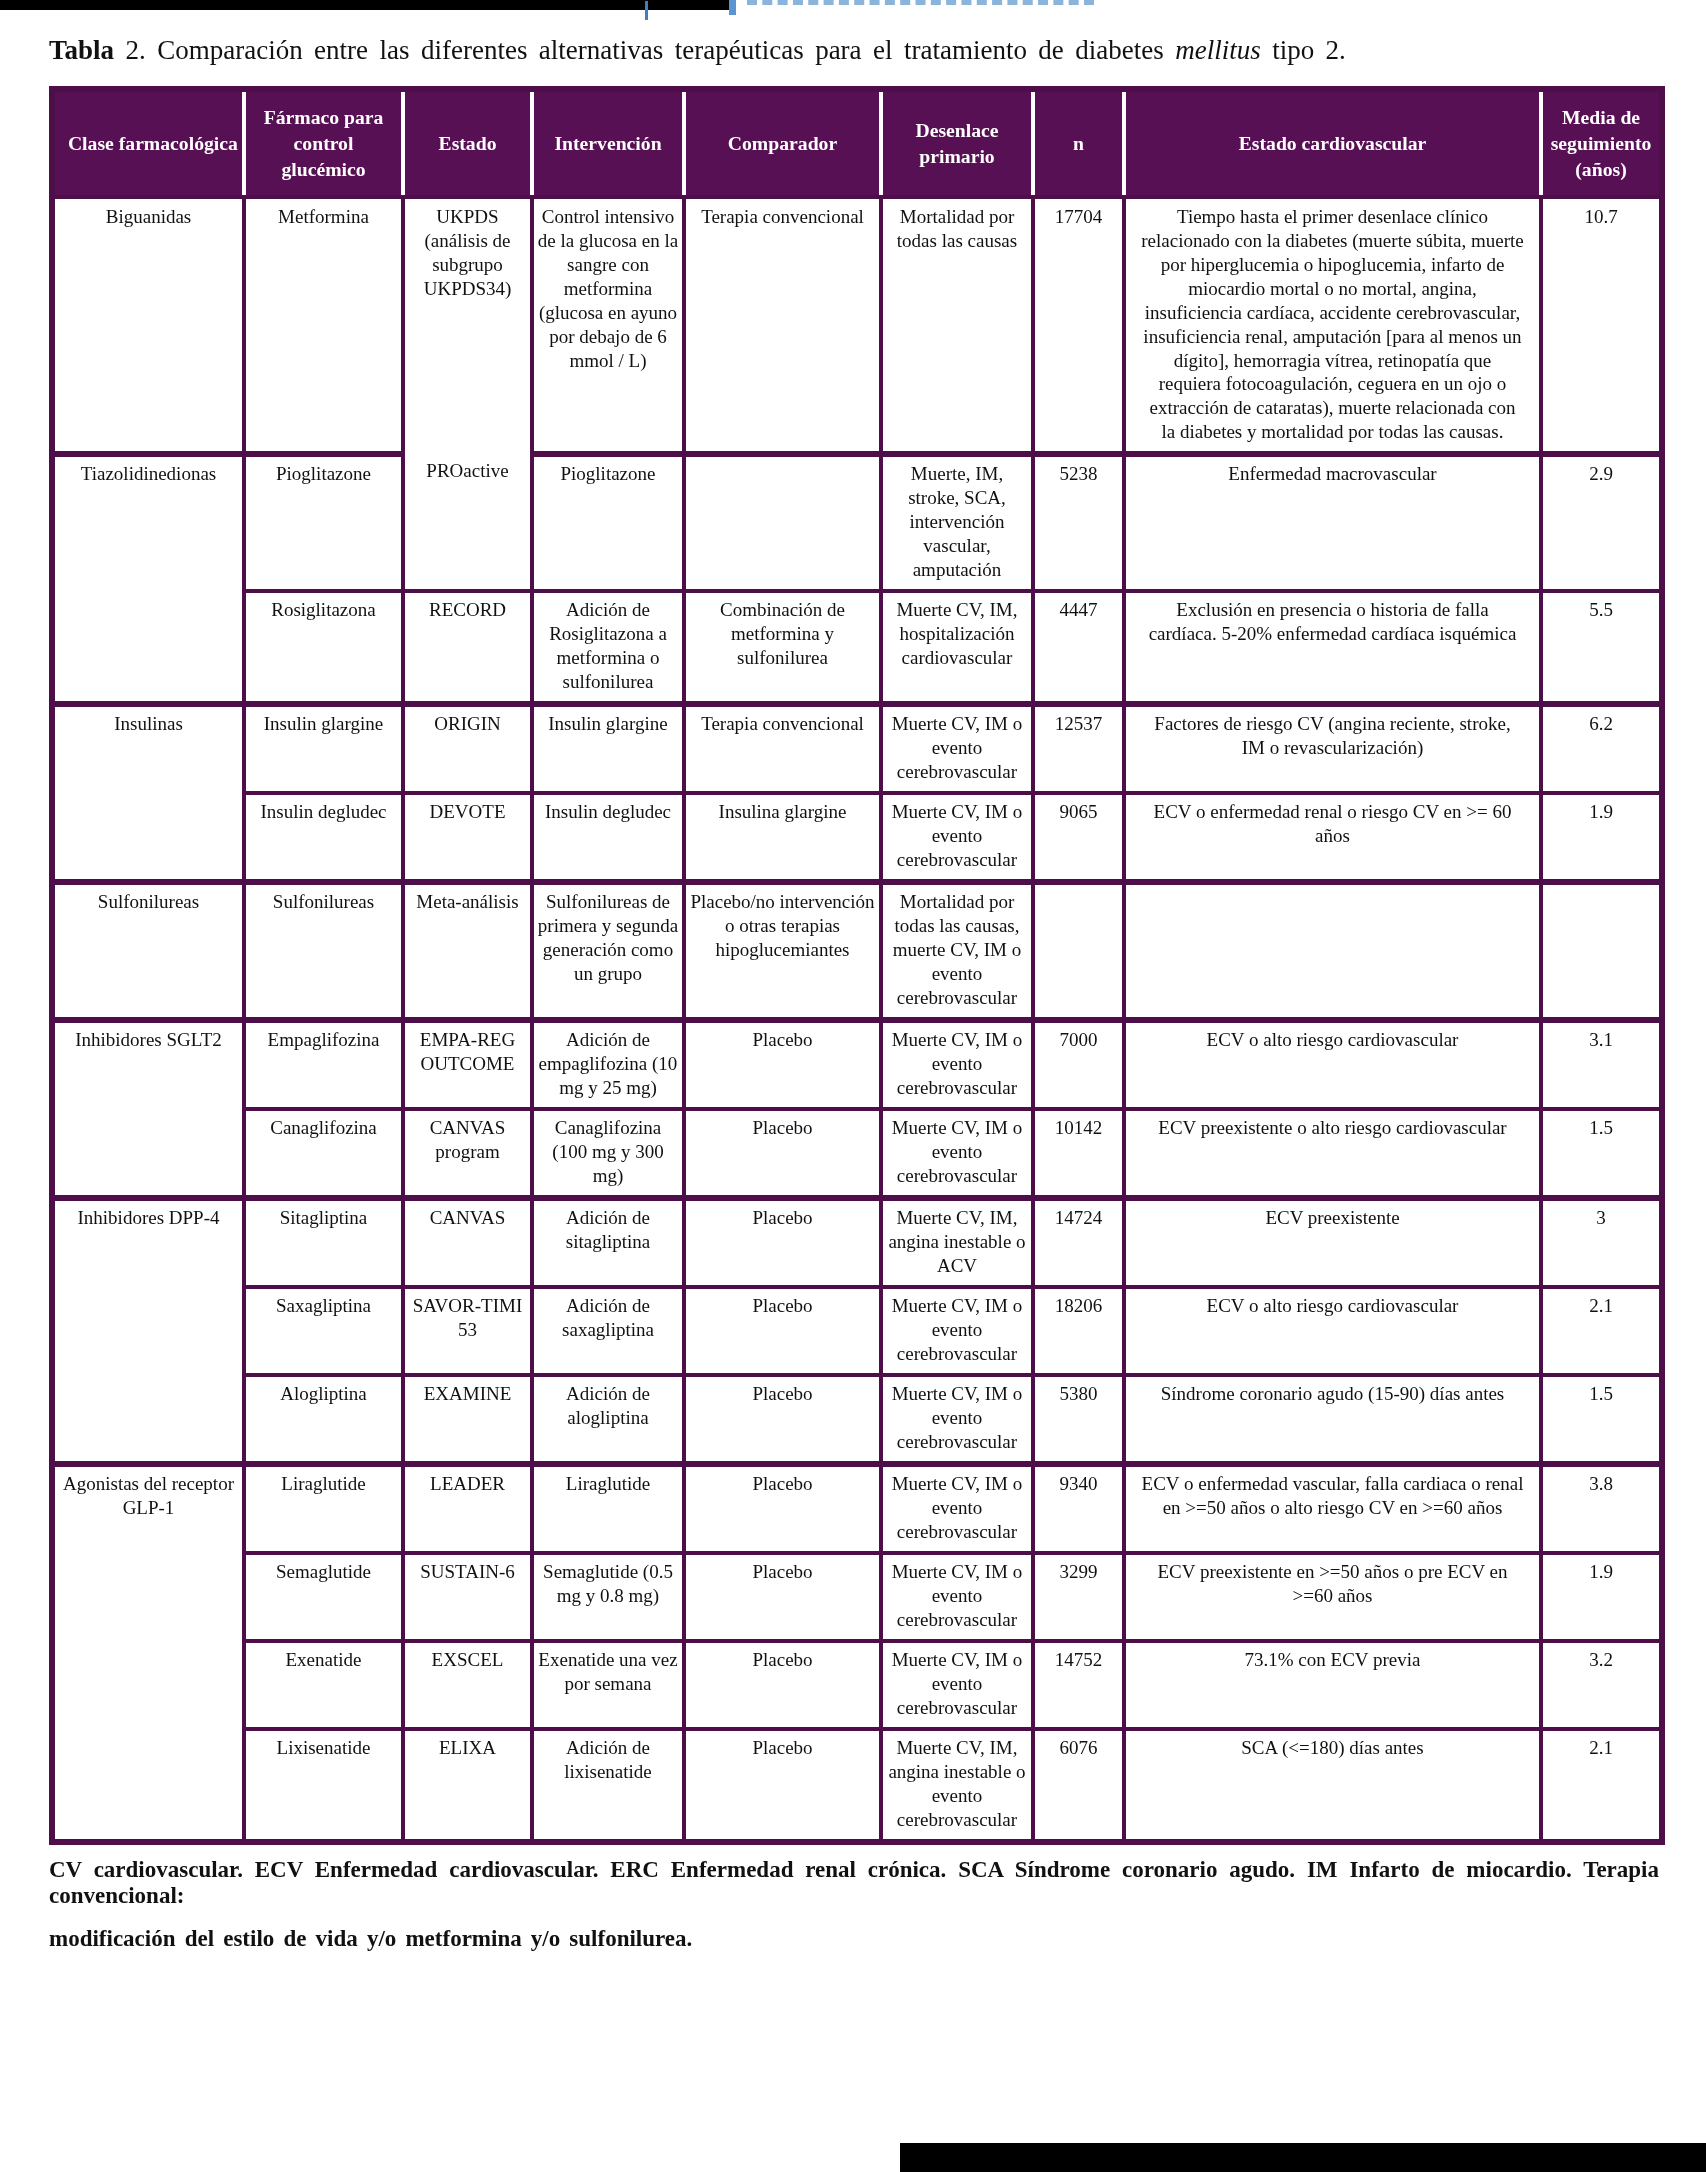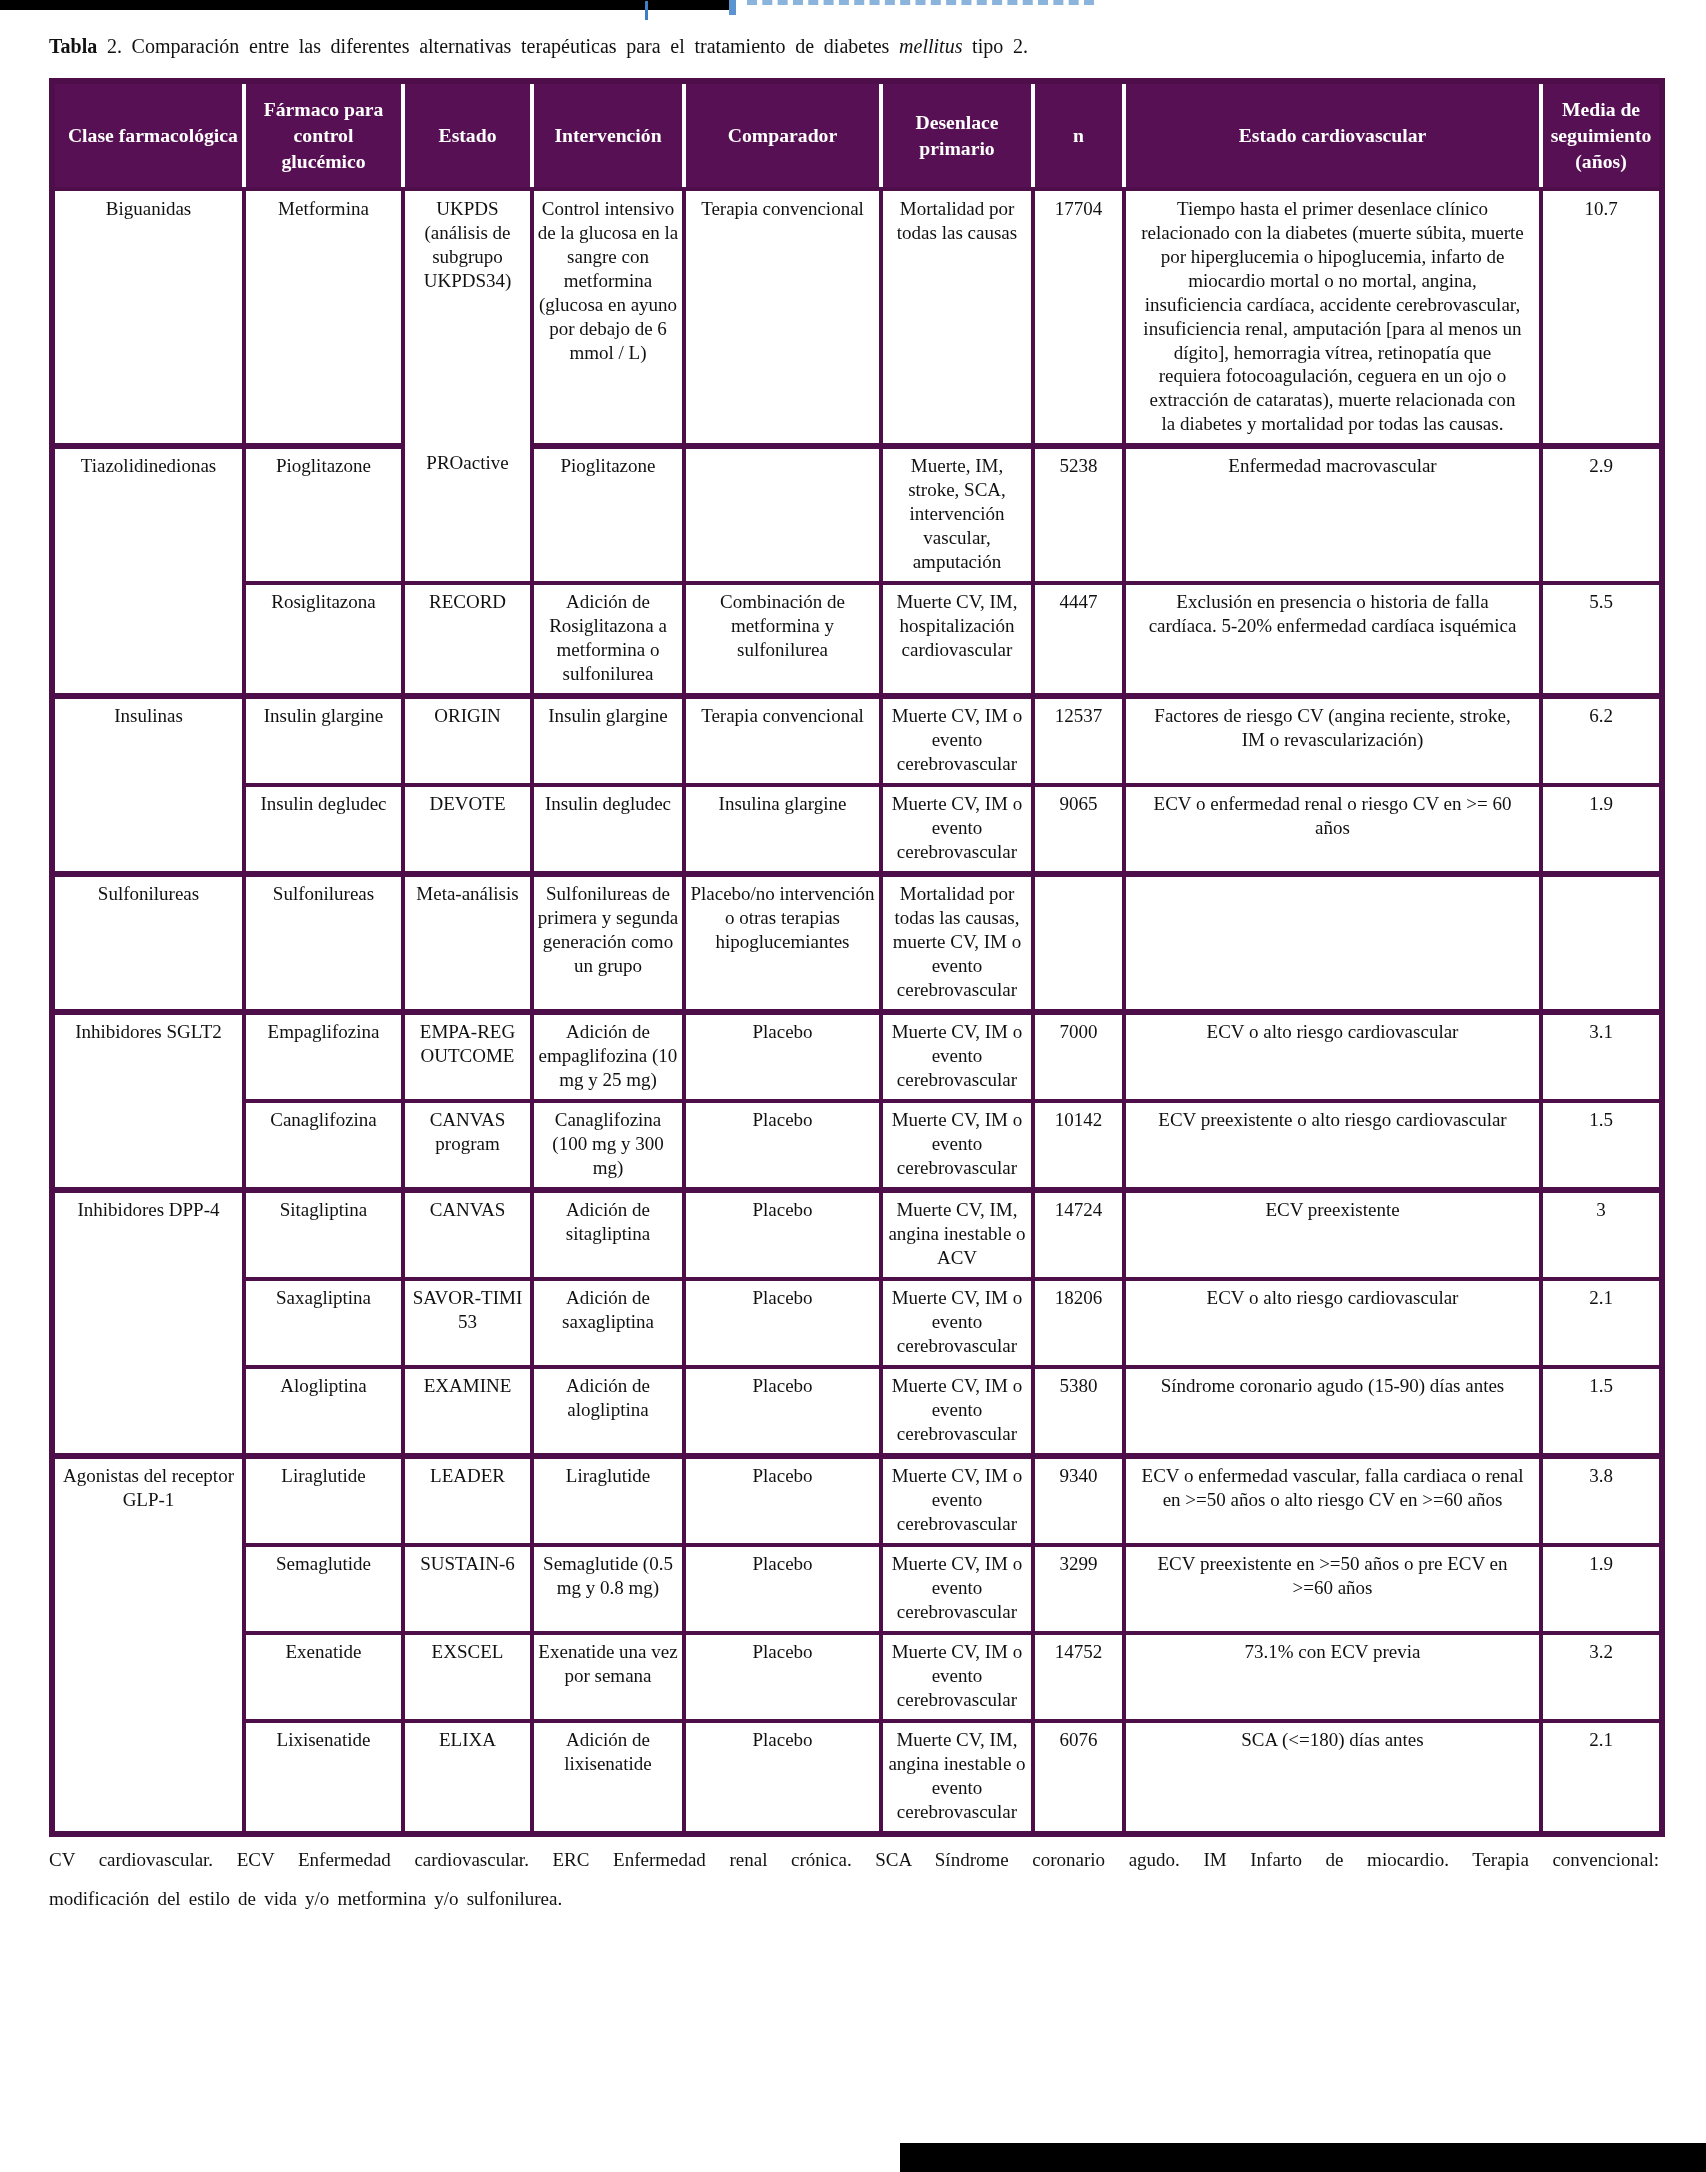--- a/index.html
+++ b/index.html
@@ -25,21 +25,21 @@
     width: 6.8px; height: 15px; background: #5b94d0;
   }
   .link-dashes {
     position: absolute; left: 747px; top: 0;
     width: 347px; height: 0;
     border-top: 5.4px dashed #8ab4dc;
   }
   
   .title {
     margin: 35px 47px 0 49px;
-    font-size: 20px;
+    font-size: 27px;
     word-spacing: 4.7px;
     white-space: nowrap;
   }
   .title .bold { font-weight: bold; }
   .title .italic { font-style: italic; }
   
   table.main {
     margin-left: 49px;
     margin-top: 20.3px;
     border-collapse: collapse;
@@ -69,22 +69,22 @@
     line-height: 1.26;
     padding: 5.4px 3.4px 6.8px 3.4px;
   }
   td.estado { padding-left: 15px; padding-right: 15px; }
   td.sec { border-top-width: 6.1px; }
   td.no-top { border-top-style: hidden; }
   
   .footnote {
     margin: 12.2px 0 0 49px;
     width: 1610px;
-    font-weight: normal;
-    font-size: 19px;
+    font-weight: bold;
+    font-size: 23px;
   }
   .fn-line1 {
     text-align: justify;
     text-align-last: justify;
   }
   .fn-line2 {
     margin-top: 17.6px;
     text-align: left;
     word-spacing: 3.4px;
   }

